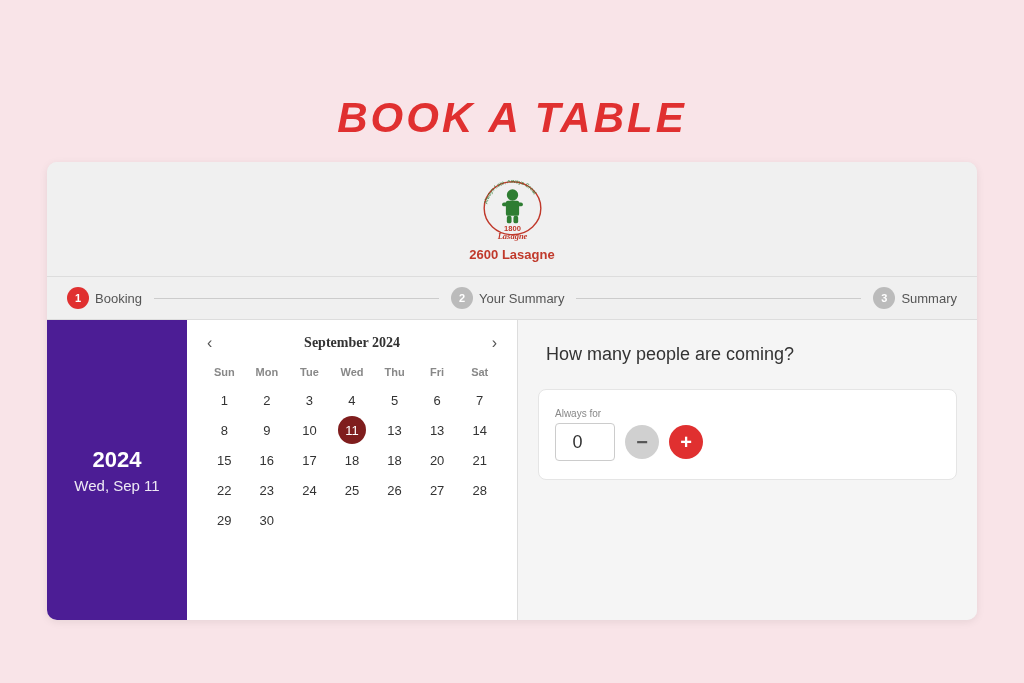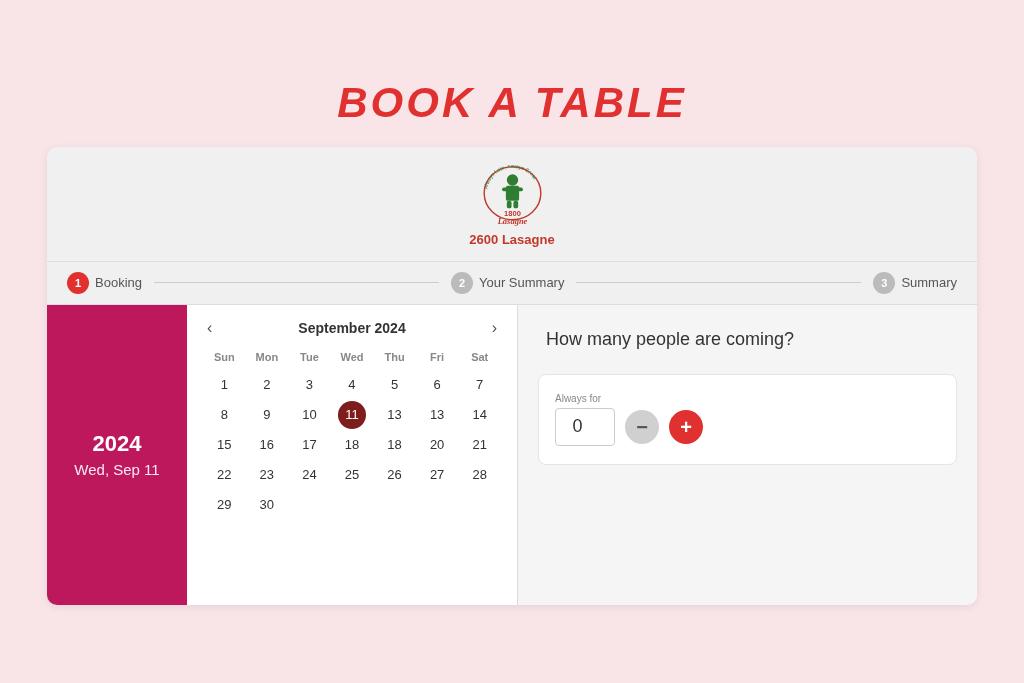--- a/index.html
+++ b/index.html
@@ -14,21 +14,21 @@
       height: 683px;
       overflow: hidden;
     }
     .page-wrapper {
       width: 1024px;
       height: 597px;
       background: #f9e4e8;
       display: flex;
       flex-direction: column;
       align-items: center;
-      justify-content: center;
+      justify-content: flex-end;
       padding: 20px;
     }
     .page-title {
       font-size: 42px;
       font-weight: 900;
       color: #e03030;
       letter-spacing: 3px;
       text-transform: uppercase;
       margin-bottom: 20px;
       font-style: italic;
@@ -105,21 +105,21 @@
       display: flex;
       min-height: 300px;
     }
     
     .calendar-panel {
       display: flex;
       flex-direction: row;
       flex: 0 0 470px;
     }
     .date-display {
-      background: #be185d;
+      background: #4c1d95;
       color: white;
       width: 140px;
       display: flex;
       flex-direction: column;
       align-items: center;
       justify-content: center;
       padding: 20px;
     }
     .date-year {
       font-size: 22px;
@@ -138,20 +138,21 @@
     .cal-header {
       display: flex;
       align-items: center;
       justify-content: space-between;
       margin-bottom: 12px;
     }
     .cal-month {
       font-size: 14px;
       font-weight: bold;
       color: #333;
+      font-family: Liberation Serif, serif;
     }
     .cal-nav {
       background: none;
       border: none;
       cursor: pointer;
       font-size: 16px;
       color: #555;
       padding: 0 4px;
     }
     .cal-days-header {

